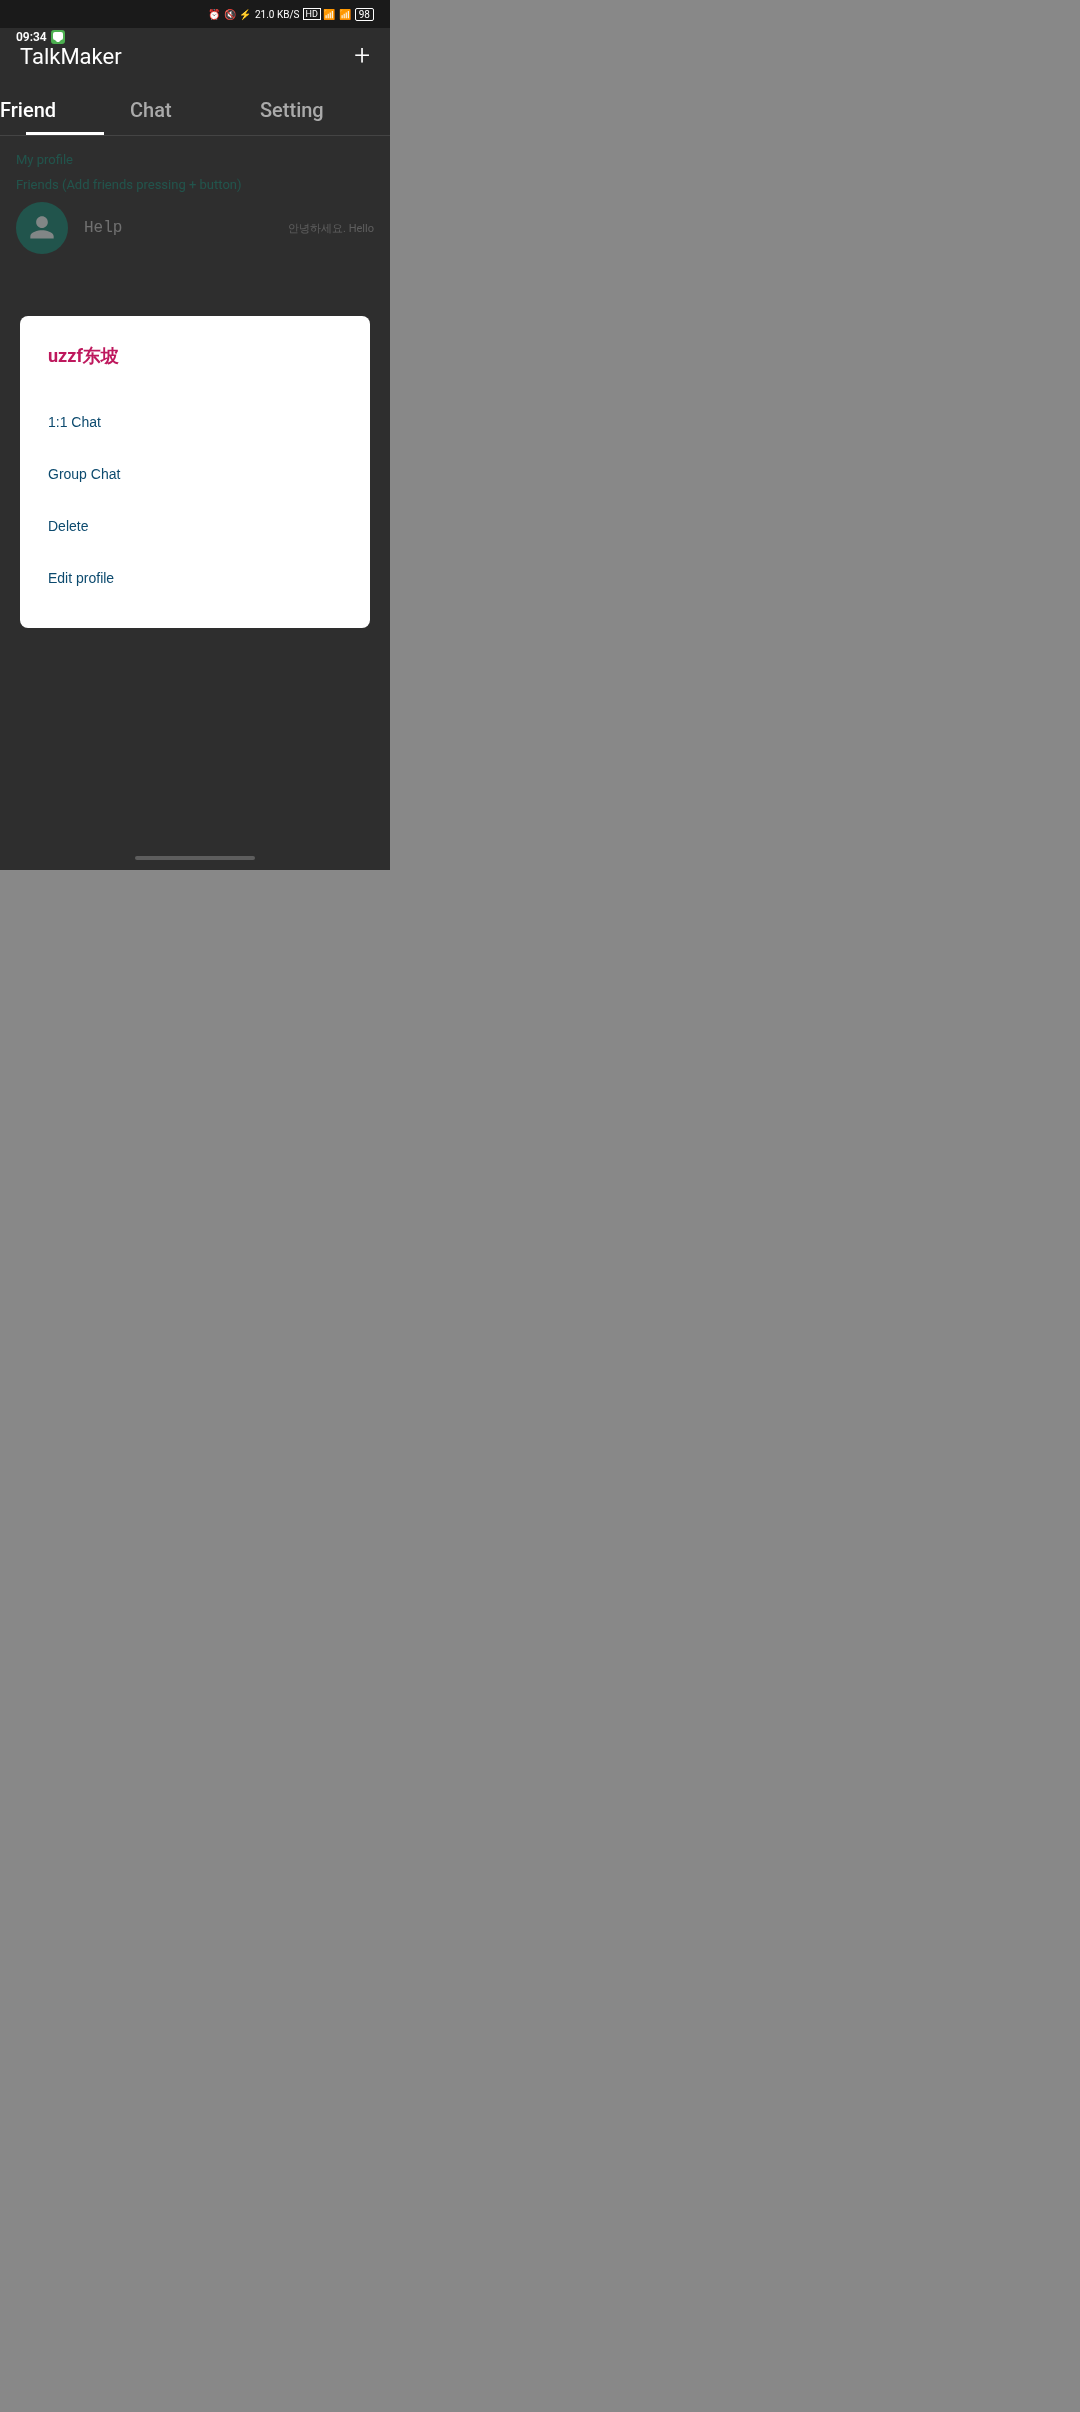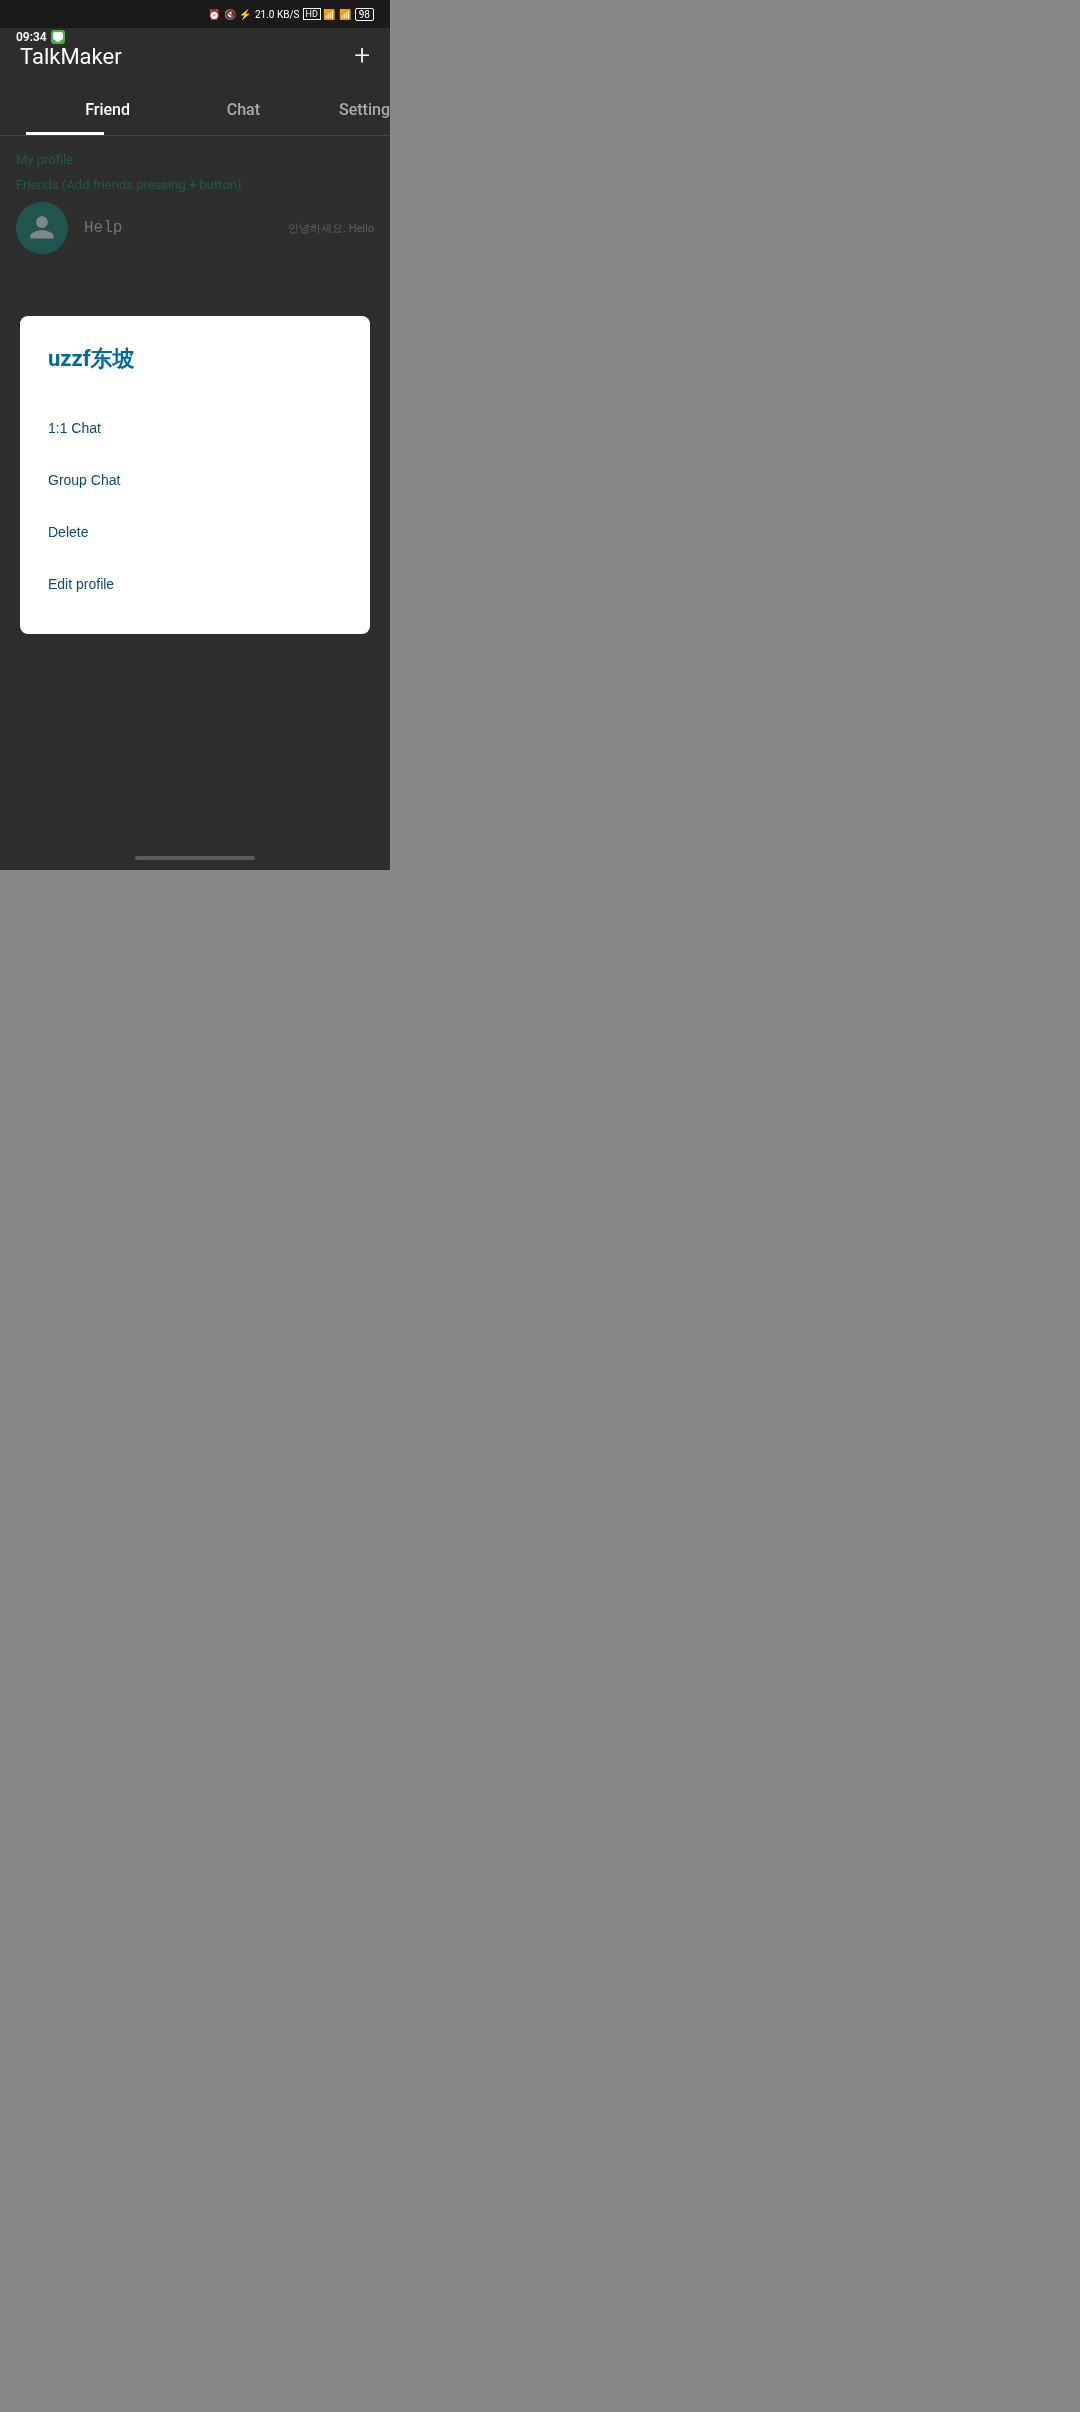--- a/index.html
+++ b/index.html
@@ -84,23 +84,23 @@
       background: #2d2d2d;
       display: flex;
       height: 52px;
       border-bottom: 1px solid #444;
     }
 
     .tab-item {
       flex: 1;
       display: flex;
       align-items: center;
-      justify-content: flex-end;
+      justify-content: flex-start;
       color: #aaa;
-      font-size: 16px;
+      font-size: 20px;
       font-weight: 500;
       cursor: pointer;
       position: relative;
     }
 
     .tab-item.active {
       color: white;
     }
 
     .tab-item.active::after {
@@ -199,23 +199,23 @@
       top: 180px;
       left: 20px;
       right: 20px;
       background: white;
       border-radius: 8px;
       z-index: 20;
       padding: 28px 28px 24px 28px;
     }
 
     .popup-username {
-      font-size: 22px;
+      font-size: 18px;
       font-weight: 700;
-      color: #0369a1;
+      color: #be185d;
       margin-bottom: 28px;
     }
 
     .popup-item {
       font-size: 14px;
       color: #0c4a6e;
       padding: 18px 0;
       cursor: pointer;
       border: none;
       background: none;

